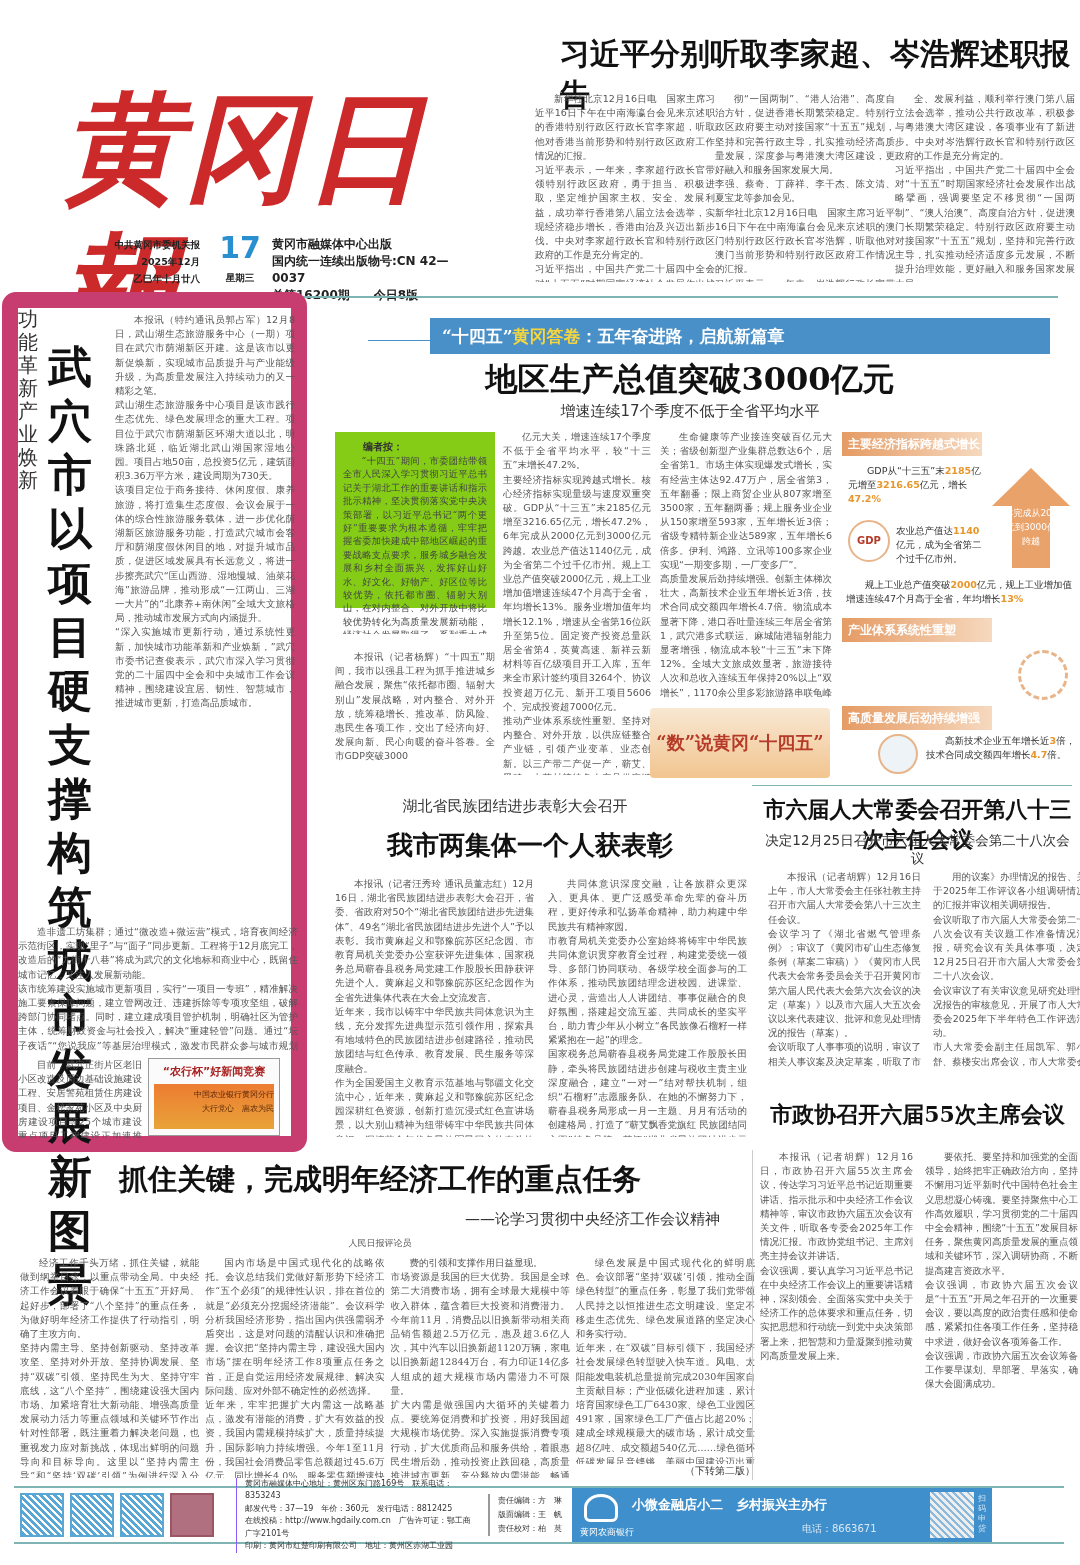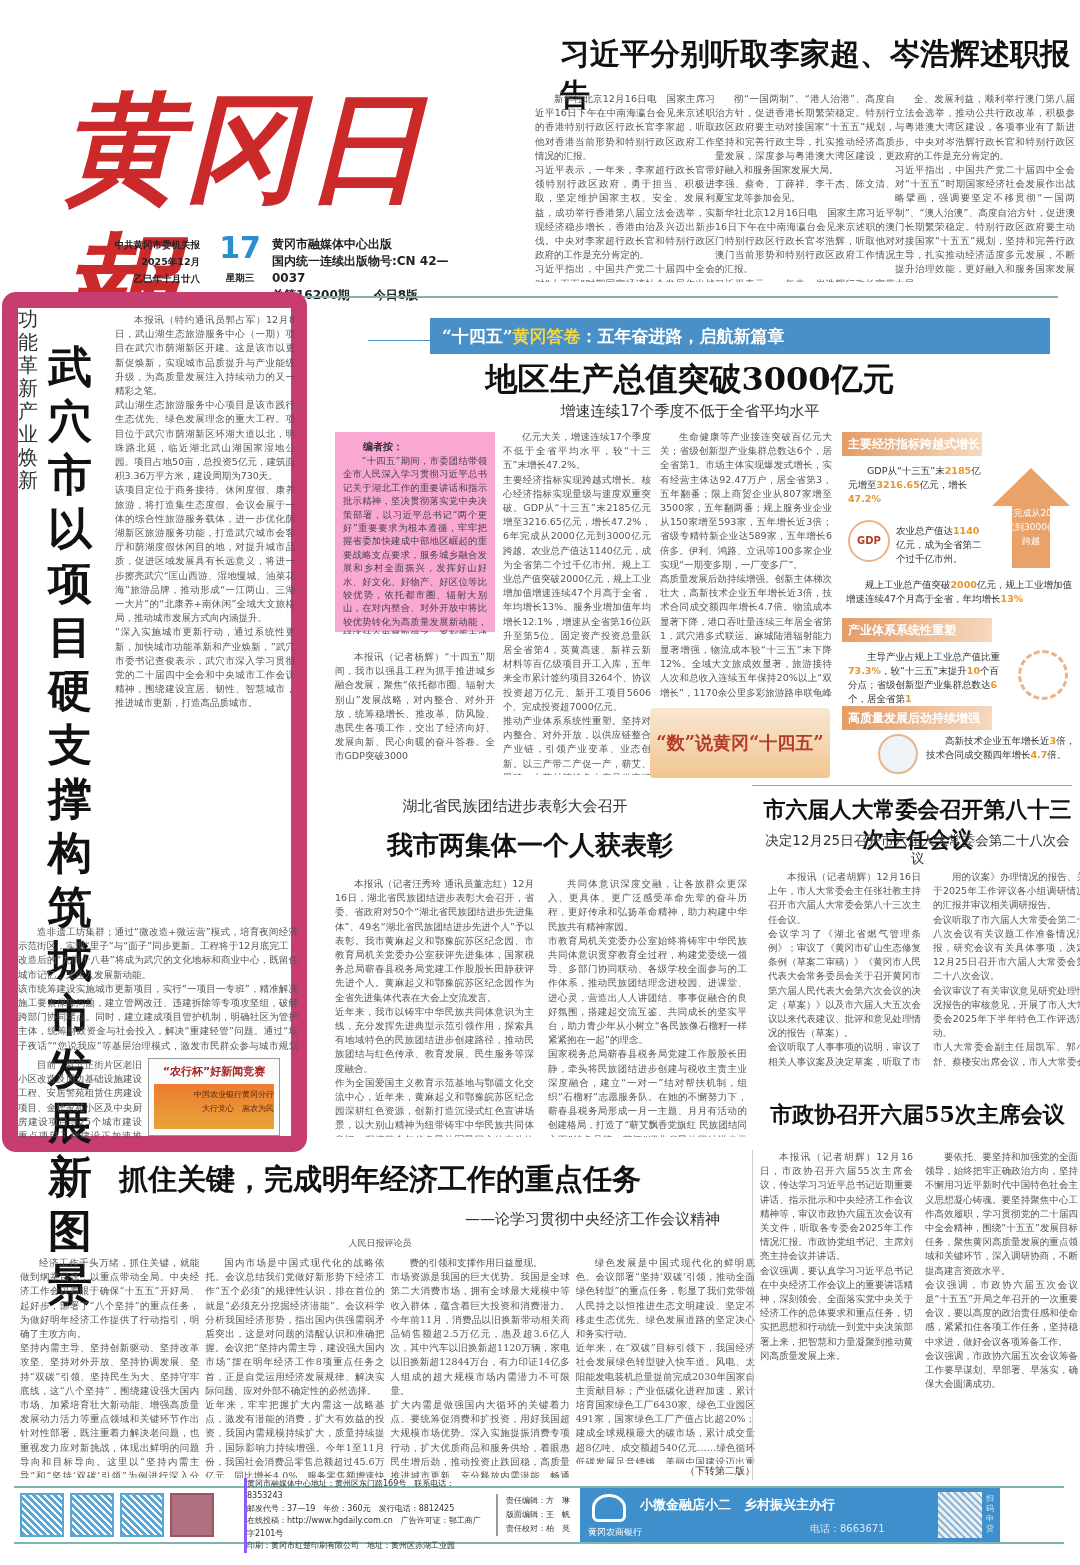--- a/index.html
+++ b/index.html
@@ -27,21 +27,21 @@
 .ad-nh{left:148px;top:1058px;width:132px;height:78px;border:1px solid #999;background:#fbfbfb}
 .ad-nh .t{font-size:11px;font-weight:bold;text-align:center;padding-top:5px;color:#a22}
 .ad-nh .b{margin:5px 5px 0;height:45px;background:linear-gradient(#ed7c32,#e8a338);color:#5b2a0a;font-size:8px;text-align:right;line-height:14px;padding-top:4px}
 
 .banner-line{left:368px;top:340px;width:62px;height:1px;background:#4a90c8}
 .banner{left:430px;top:318px;width:620px;height:36px;background:#4a90c8;color:#fff;font-size:17px;font-weight:bold;line-height:36px;padding-left:12px}
 .banner .q{color:#fff}
 .banner .y{color:#f4d540}
 .mid-head{left:420px;top:358px;width:540px;text-align:center;font-size:32px;font-weight:bold;color:#111}
 .mid-sub{left:420px;top:402px;width:540px;text-align:center;font-size:15px;color:#333}
-.editor-note{left:335px;top:432px;width:160px;height:200px;background:#f9a8d4;padding:8px 8px 0}
+.editor-note{left:335px;top:432px;width:160px;height:176px;background:#84cc16;padding:8px 8px 0}
 .editor-note .h{font-size:10px;font-weight:bold;text-indent:2em;color:#333}
 .editor-note .body-text{color:#444;font-size:9.3px;line-height:13.4px}
 
 .info{left:842px;top:428px;width:236px;height:352px;background:#fff}
 .info .lbl{position:absolute;background:linear-gradient(90deg,#e59b64,#f6d9bf);color:#fff;font-size:12px;font-weight:bold;line-height:24px;padding-left:6px}
 .info .txt{position:absolute;font-size:9.5px;line-height:14px;color:#333}
 .info .hl{color:#e8962a;font-weight:bold}
 .arrow{position:absolute;left:150px;top:40px;width:78px;height:100px}
 .shu{left:650px;top:708px;width:180px;height:70px;background:linear-gradient(#f8e8d2,#f2c590);border-radius:4px;font-size:18px;font-weight:bold;color:#b53a27;text-align:center;line-height:70px}
 
@@ -58,21 +58,21 @@
 .cols4 .body-text{flex:1}
 .head5{left:60px;top:1160px;width:640px;text-align:center;font-size:29px;font-weight:bold;color:#111}
 .sub5{left:260px;top:1210px;width:460px;text-align:right;font-size:15px;color:#333}
 .byline5{left:60px;top:1237px;width:640px;text-align:center;font-size:9px;color:#555}
 .cols5{left:20px;top:1256px;width:735px;display:flex;gap:6px}
 .cols5 .body-text{flex:1;font-family:"DejaVu Serif","Liberation Serif",serif}
 
 .footer{left:14px;top:1486px;width:1050px;height:58px;border-top:2px solid #7fb4b4;border-bottom:2px solid #7fb4b4;display:flex;align-items:center}
 .qr{width:44px;height:44px;margin-left:6px;background:repeating-linear-gradient(45deg,#5aa7d6 0 3px,#fff 3px 5px);border:2px solid #5aa7d6}
 .qr.dark{background:#b07080;border-color:#9b5565;border-radius:0}
-.f-info{margin-left:30px;border-left:3px solid #8b5cf6;font-size:8px;line-height:12.5px;color:#333;width:240px}
+.f-info{margin-left:22px;padding-left:8px;border-left:1px solid #8b5cf6;font-size:8px;line-height:12.5px;color:#333;width:240px}
 .f-editors{margin-left:12px;padding-left:8px;border-left:2px solid #999;font-size:8px;line-height:14px;color:#333;width:80px}
 .f-ad{width:420px;height:54px;background:#3e8fcb;color:#fff;position:relative;margin-left:4px}
 .f-ad .slogan{position:absolute;left:60px;top:8px;font-size:13px;font-weight:bold;white-space:nowrap}
 .f-ad .bank{position:absolute;left:8px;top:38px;font-size:9px;font-family:Liberation Serif, serif}
 .f-ad .tel{position:absolute;left:230px;top:34px;font-size:10px;color:#dbe9f6}
 .f-ad .qr2{position:absolute;right:18px;top:4px;width:44px;height:46px;background:repeating-linear-gradient(45deg,#eee 0 3px,#8bb9dd 3px 5px)}
 .f-ad .scan{position:absolute;right:4px;top:6px;width:10px;font-size:8px;line-height:10px;color:#cfe3f3}
 .f-ad .logo-ic{position:absolute;left:12px;top:6px;width:34px;height:28px;border:3px solid #fff;border-radius:50% 50% 6px 6px}
 </style>
 </head>
@@ -147,21 +147,20 @@
   <svg class="arrow" viewBox="0 0 78 100">
       <polygon points="39,0 78,38 58,38 58,100 20,100 20,38 0,38" fill="#e9a26a"></polygon>
     </svg>
   <div class="txt" style="left:154px;top:78px;width:70px;color:#fff;text-align:center;font-size:9px">6年完成从2000亿元到3000亿元跨越</div>
   <div class="lbl" style="left:0;top:4px;width:140px">主要经济指标跨越式增长</div>
   <div class="txt" style="left:6px;top:36px;width:140px;text-indent:2em"><span>GDP从“十三五”末</span><span class="hl">2185</span><span>亿元增至</span><span class="hl">3216.65</span><span>亿元，增长</span><span class="hl">47.2%</span></div>
   <div class="abs" style="left:6px;top:92px;width:42px;height:42px;border-radius:50%;border:2px solid #e8b48a;font-size:10px;font-weight:bold;color:#b53a27;text-align:center;line-height:38px">GDP</div>
   <div class="txt" style="left:54px;top:96px;width:92px"><span>农业总产值达</span><span class="hl">1140</span><span>亿元，成为全省第二个过千亿市州。</span></div>
   <div class="txt" style="left:4px;top:150px;width:228px;text-indent:2em"><span>规上工业总产值突破</span><span class="hl">2000</span><span>亿元，规上工业增加值增速连续47个月高于全省，年均增长</span><span class="hl">13%</span></div>
   <div class="lbl" style="left:0;top:190px;width:150px">产业体系系统性重塑</div>
-  <div class="txt" style="left:6px;top:222px;width:160px;text-indent:2em"><span>主导产业占规上工业总产值比重</span><span class="hl">73.3%</span><span>，较“十三五”末提升</span><span class="hl">10</span><span>个百分点；省级创新型产业集群总数达</span><span class="hl">6</span><span>个，居全省第</span><span class="hl">1</span></div>
   <div class="abs" style="left:176px;top:222px;width:50px;height:50px;border-radius:50%;border:3px dashed #e8b48a"></div>
   <div class="lbl" style="left:0;top:278px;width:150px">高质量发展后劲持续增强</div>
   <div class="abs" style="left:36px;top:306px;width:40px;height:40px;border-radius:50%;border:2px solid #e8b48a;background:#eef3f7"></div>
   <div class="txt" style="left:84px;top:306px;width:150px;text-indent:2em"><span>高新技术企业五年增长近</span><span class="hl">3</span><span>倍，技术合同成交额四年增长</span><span class="hl">4.7</span><span>倍。</span></div>
 </div>
 
 <div class="abs sub-small">湖北省民族团结进步表彰大会召开</div>
 <div class="abs head2 serif">我市两集体一个人获表彰</div>
 <div class="abs cols2">
   <div class="body-text" style="height:260px;overflow:hidden">本报讯（记者汪秀玲 通讯员董志红）12月16日，湖北省民族团结进步表彰大会召开，省委、省政府对50个“湖北省民族团结进步先进集体”、49名“湖北省民族团结进步先进个人”予以表彰。我市黄麻起义和鄂豫皖苏区纪念园、市教育局机关党委办公室获评先进集体，国家税务总局蕲春县税务局党建工作股股长田静获评先进个人。黄麻起义和鄂豫皖苏区纪念园作为全省先进集体代表在大会上交流发言。

